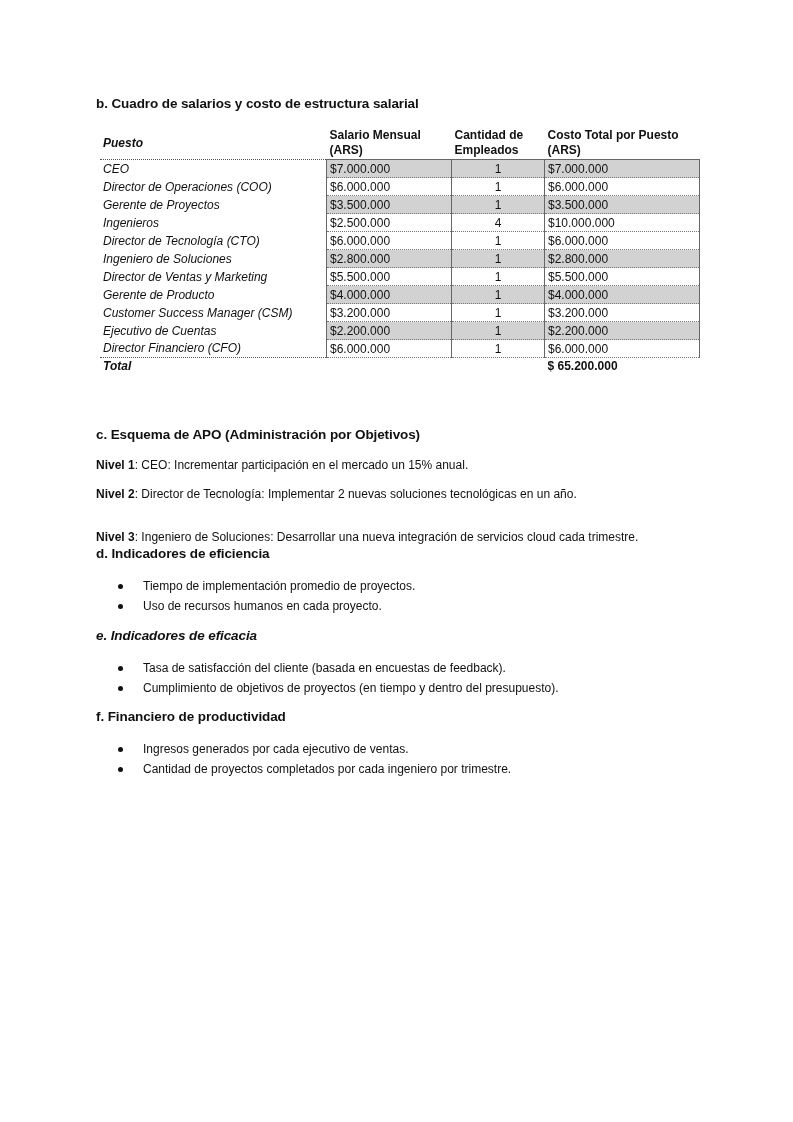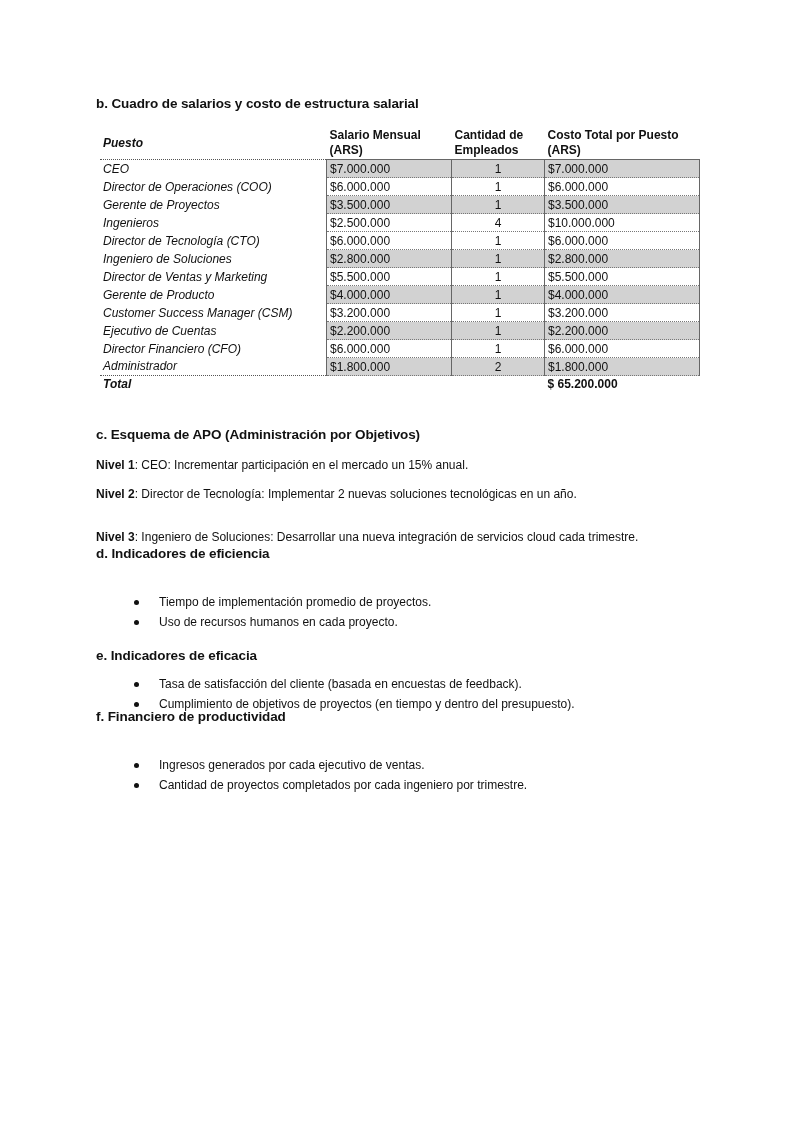--- a/index.html
+++ b/index.html
@@ -31,21 +31,21 @@
     .tbl tbody tr.shade td.c2, .tbl tbody tr.shade td.c3, .tbl tbody tr.shade td.c4 {
       background-color: #d2d2d2;
       background-image: radial-gradient(#9a9a9a 0.6px, transparent 0.7px);
       background-size: 4px 4px;
     }
     .tbl tr.total td { border-top: 1px dotted #555; font-weight: bold; font-style: italic; height: 16px; }
     .tbl tr.total td.c4 { font-style: normal; border-right: none; }
     .tbl tr.total td.c2, .tbl tr.total td.c3 { border: none; border-top: 1px dotted #555; }
     .para { position: absolute; left: 0; font-size: 12px; white-space: nowrap; }
     .para b { font-weight: bold; }
-    .bullets { position: absolute; left: 0; margin: 16px; padding: 0; list-style: none; font-size: 12px; }
+    .bullets { position: absolute; left: 0; margin: 0; padding: 0; list-style: none; font-size: 12px; }
     .bullets li { position: relative; padding-left: 47px; height: 20px; line-height: 20px; white-space: nowrap; }
     .bullets li .dot { position: absolute; left: 22px; top: 8px; width: 5px; height: 5px; border-radius: 50%; background: #111; }
   </style>
 </head>
 <body>
 
 <div class="page">
 
   <h2 class="h2" style="top:96px;">b. Cuadro de salarios y costo de estructura salarial</h2>
 
@@ -118,26 +118,20 @@
         <td class="c2">$2.200.000</td>
         <td class="c3">1</td>
         <td class="c4">$2.200.000</td>
       </tr>
       <tr class="data">
         <td class="c1">Director Financiero (CFO)</td>
         <td class="c2">$6.000.000</td>
         <td class="c3">1</td>
         <td class="c4">$6.000.000</td>
       </tr>
-      <tr class="data shade">
-        <td class="c1">Administrador</td>
-        <td class="c2">$1.800.000</td>
-        <td class="c3">2</td>
-        <td class="c4">$1.800.000</td>
-      </tr>
       <tr class="total">
         <td class="c1">Total</td>
         <td class="c2"></td>
         <td class="c3"></td>
         <td class="c4">$ 65.200.000</td>
       </tr>
     </tbody>
   </table>
 
   <h2 class="h2" style="top:427px;">c. Esquema de APO (Administración por Objetivos)</h2>
@@ -151,21 +145,21 @@
   <div class="para" style="top:530px;">
     <b>Nivel 3</b><span>: Ingeniero de Soluciones: Desarrollar una nueva integración de servicios cloud cada trimestre.</span>
   </div>
 
   <h2 class="h2" style="top:546px;">d. Indicadores de eficiencia</h2>
   <ul class="bullets" style="top:576px;">
     <li><span class="dot"></span><span>Tiempo de implementación promedio de proyectos.</span></li>
     <li><span class="dot"></span><span>Uso de recursos humanos en cada proyecto.</span></li>
   </ul>
 
-  <h2 class="h2" style="top:648px;">e. Indicadores de eficacia</h2>
+  <h2 class="h2" style="top:628px;font-style:italic;">e. Indicadores de eficacia</h2>
   <ul class="bullets" style="top:658px;">
     <li><span class="dot"></span><span>Tasa de satisfacción del cliente (basada en encuestas de feedback).</span></li>
     <li><span class="dot"></span><span>Cumplimiento de objetivos de proyectos (en tiempo y dentro del presupuesto).</span></li>
   </ul>
 
   <h2 class="h2" style="top:709px;">f. Financiero de productividad</h2>
   <ul class="bullets" style="top:739px;">
     <li><span class="dot"></span><span>Ingresos generados por cada ejecutivo de ventas.</span></li>
     <li><span class="dot"></span><span>Cantidad de proyectos completados por cada ingeniero por trimestre.</span></li>
   </ul>

